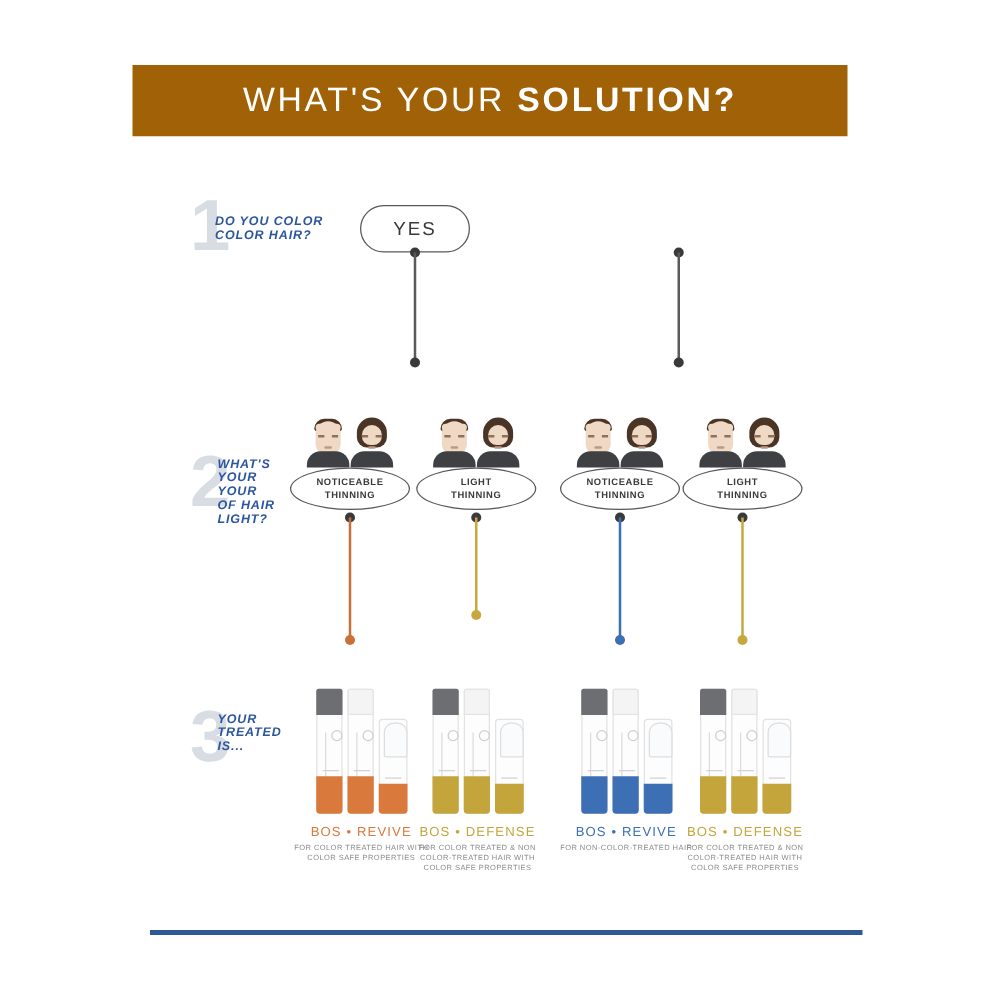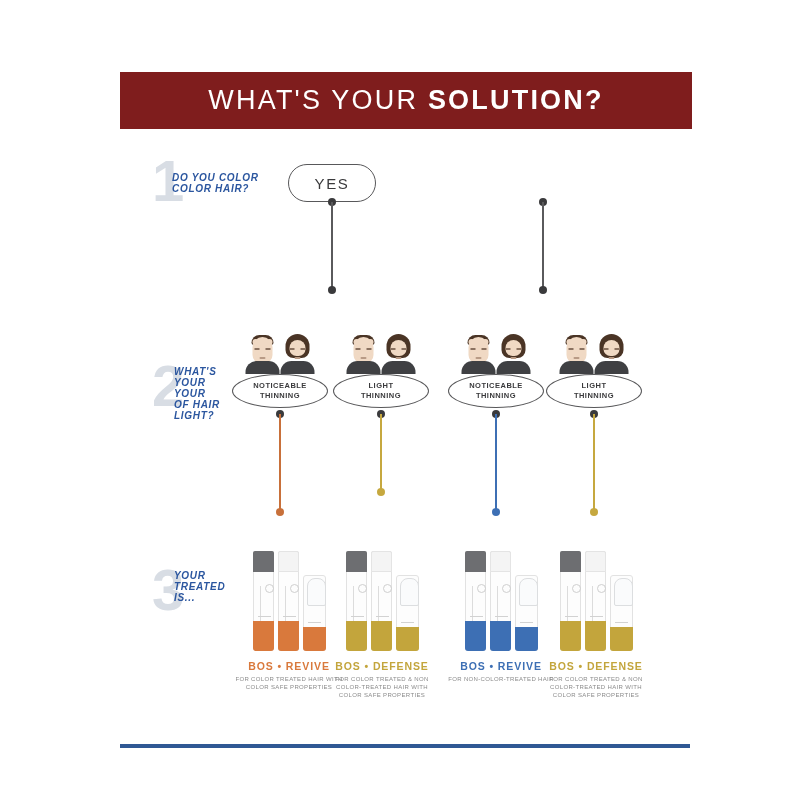--- a/index.html
+++ b/index.html
@@ -17,29 +17,28 @@
   #canvas {
     position: relative;
     width: 800px;
     height: 800px;
     background: #ffffff;
   }
 
   
   .header-banner {
     position: absolute;
-    left: 120px;
+    left: 106px;
     top: 52px;
     width: 572px;
     height: 57px;
-    background: #7f1d1d;
+    background: #a16207;
     display: flex;
     align-items: center;
     justify-content: center;
-    margin-top: 20px;
   }
   .header-title {
     color: #ffffff;
     font-size: 27px;
     letter-spacing: 2.2px;
     font-weight: 400;
     white-space: nowrap;
   }
   .header-title .bold {
     font-weight: 700;
@@ -318,21 +317,21 @@
     bottom: 33px;
     width: 13px;
     height: 1.2px;
     background: #d2d2d2;
   }
   .bottle.short .minitext { bottom: 27px; }
 
   .product-name {
     margin-top: 9px;
     font-size: 10.5px;
-    font-weight: 700;
+    font-weight: 400;
     letter-spacing: 0.9px;
     line-height: 12px;
   }
   .product-desc {
     margin-top: 3px;
     font-size: 6px;
     color: #8b8b8b;
     letter-spacing: 0.35px;
     line-height: 8px;
     padding: 0 6px;

